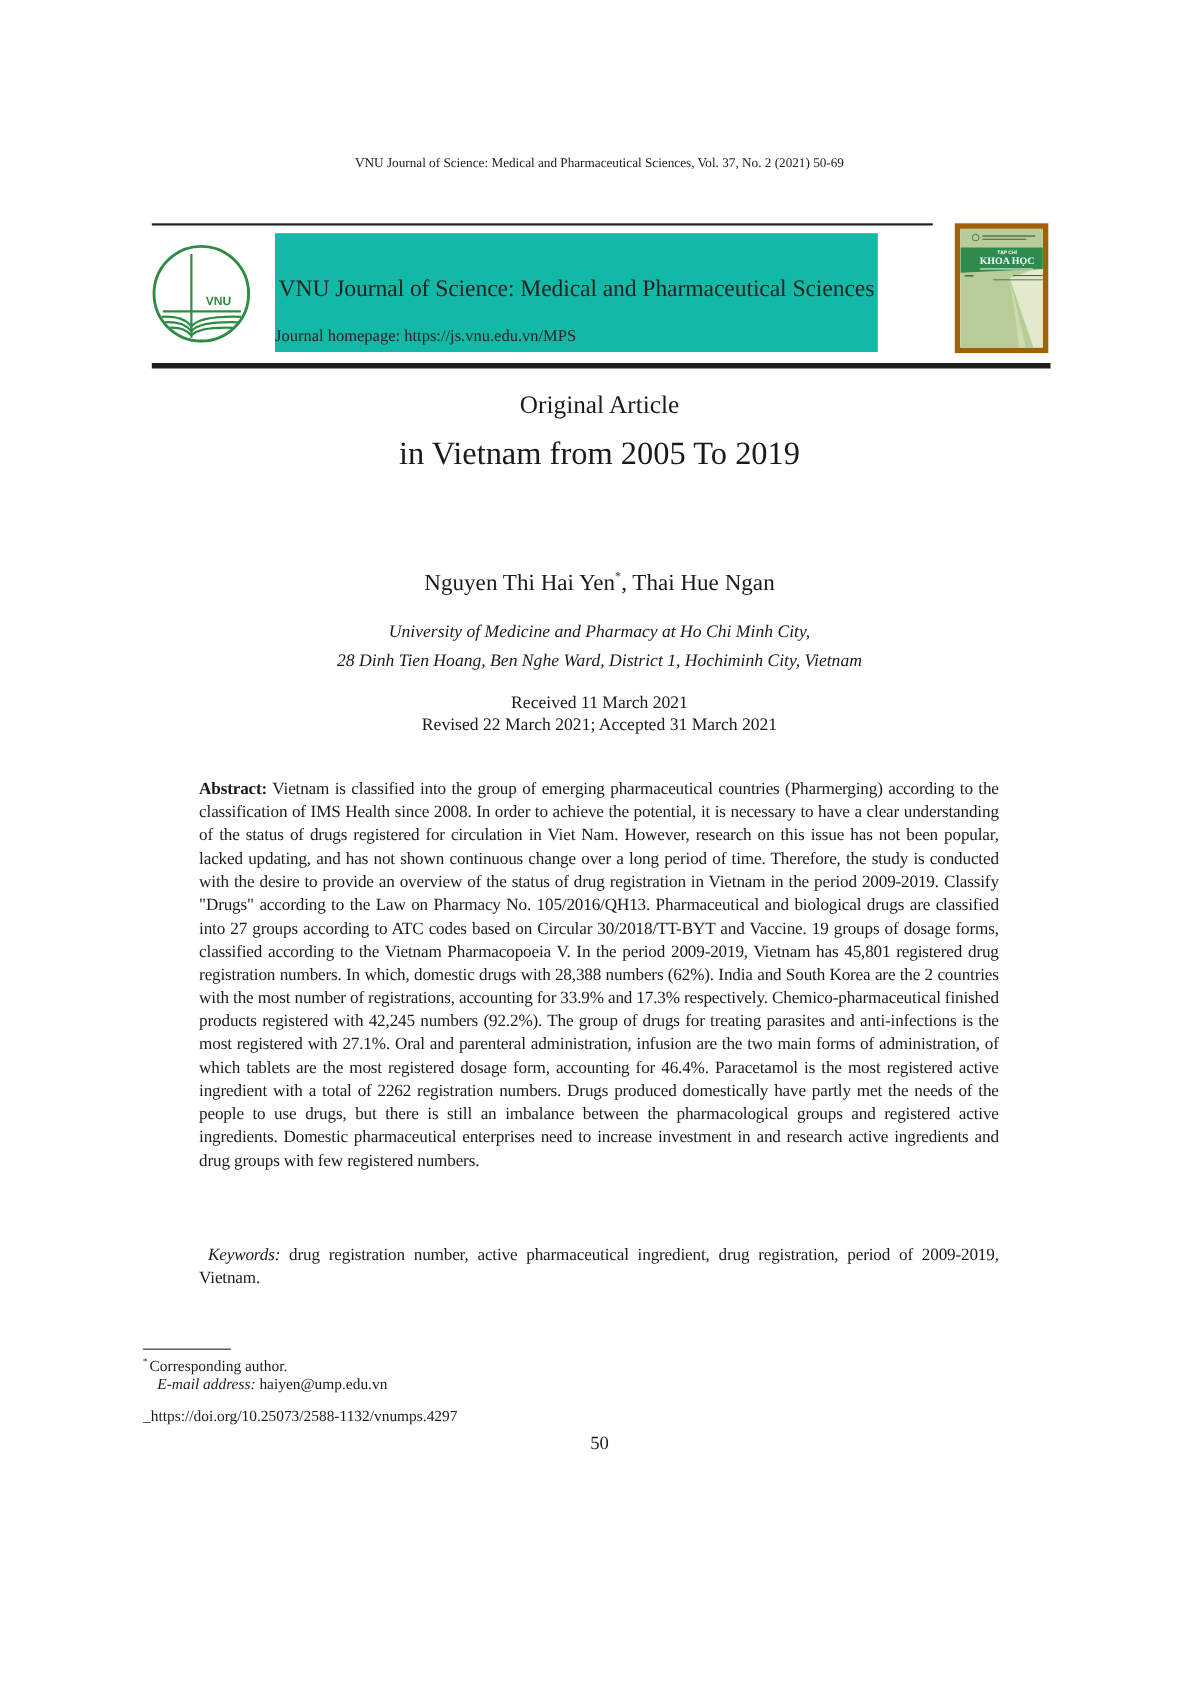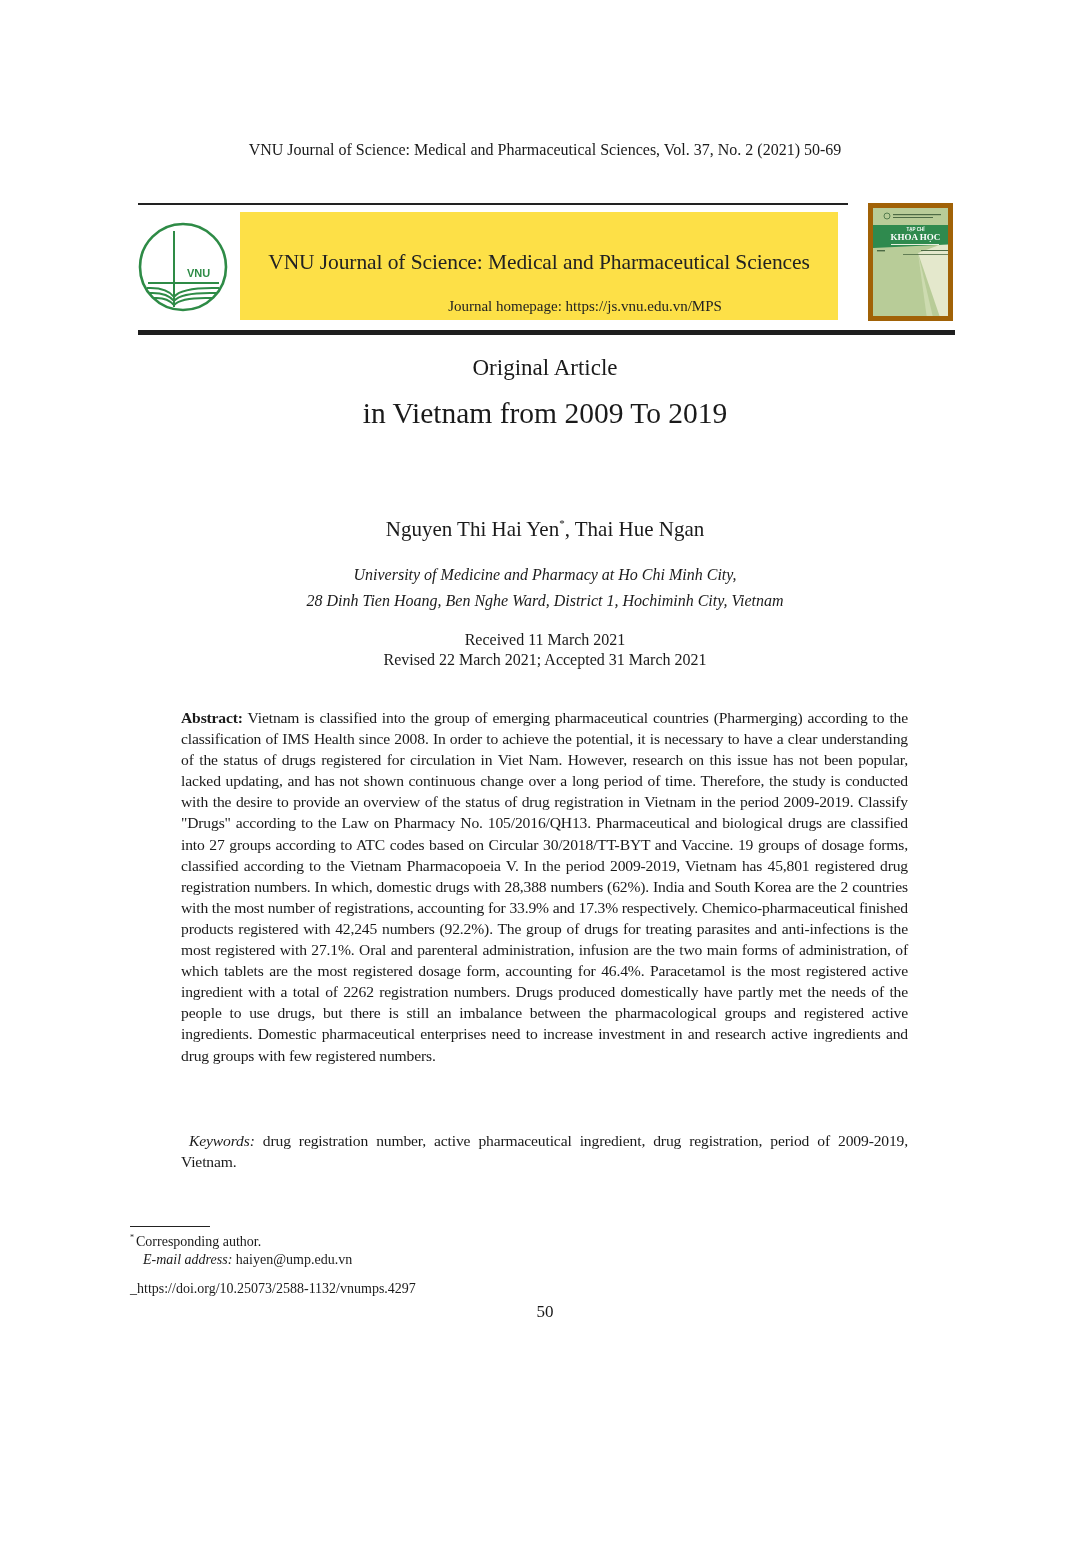--- a/index.html
+++ b/index.html
@@ -3,35 +3,35 @@
 <meta charset="utf-8">
 <style>
   html, body { margin: 0; padding: 0; background: #ffffff; }
   body {
     width: 1090px; height: 1541px; position: relative; overflow: hidden;
     font-family: "Liberation Serif", "DejaVu Serif", serif; color: #1a1a1a;
   }
   .abs { position: absolute; }
   .running-head {
     left: 0; width: 1090px; top: 141px; text-align: center;
-    font-size: 16px; letter-spacing: 0px; font-family: Liberation Serif, serif;
+    font-size: 12px; letter-spacing: 0px; font-family: Liberation Serif, serif;
   }
   .rule-thin { left: 138px; top: 203px; width: 710px; height: 1.5px; background: #222; }
   .rule-thick { left: 138px; top: 330px; width: 817px; height: 5px; background: #1e1e1e; }
   .logo { left: 137px; top: 221px; width: 92px; height: 92px; }
   .banner {
-    left: 240px; top: 212px; width: 598px; height: 108px; background: #fde047;
+    left: 250px; top: 212px; width: 548px; height: 108px; background: #14b8a6;
   }
   .banner-title {
     position: absolute; left: 0; width: 100%; top: 38px; text-align: center;
     font-size: 21.5px; color: #222; letter-spacing: -0.1px;
   }
   .banner-home {
-    position: absolute; left: 0; width: 100%; top: 86px; text-align: center;
-    font-size: 15px; color: #222; margin-left: 46px;
+    position: absolute; left: 0; width: 100%; top: 86px; 
+    font-size: 15px; color: #222;
   }
   .cover {
     left: 868px; top: 203px; width: 85px; height: 118px; overflow: hidden;
     border: 5px solid #a16207; box-sizing: border-box;
   }
   .article-type { left: 0; width: 1090px; top: 355px; text-align: center; font-size: 23px; }
   .title {
     left: 0; width: 1090px; top: 395px; text-align: center;
     font-size: 29.5px; line-height: 37px;
   }
@@ -103,21 +103,21 @@
     <rect x="48" y="42" width="30" height="1" fill="#4c6a44"></rect>
     <rect x="30" y="46" width="50" height="0.8" fill="#4c6a44"></rect>
   </svg>
 </div>
 
 <div class="abs rule-thick"></div>
 
 <div class="abs article-type">Original Article</div>
 
 <div class="abs title">
-  <div>in Vietnam from 2009 To 2019</div>
+  <div>in Vietnam from 2005 To 2019</div>
 </div>
 
 <div class="abs authors">
   <span>Nguyen Thi Hai Yen</span><sup>*</sup><span>, </span><span>Thai Hue Ngan</span>
 </div>
 
 <div class="abs affil">
   <div>University of Medicine and Pharmacy at Ho Chi Minh City,</div>
   <div>28 Dinh Tien Hoang, Ben Nghe Ward, District 1, Hochiminh City, Vietnam</div>
 </div>

